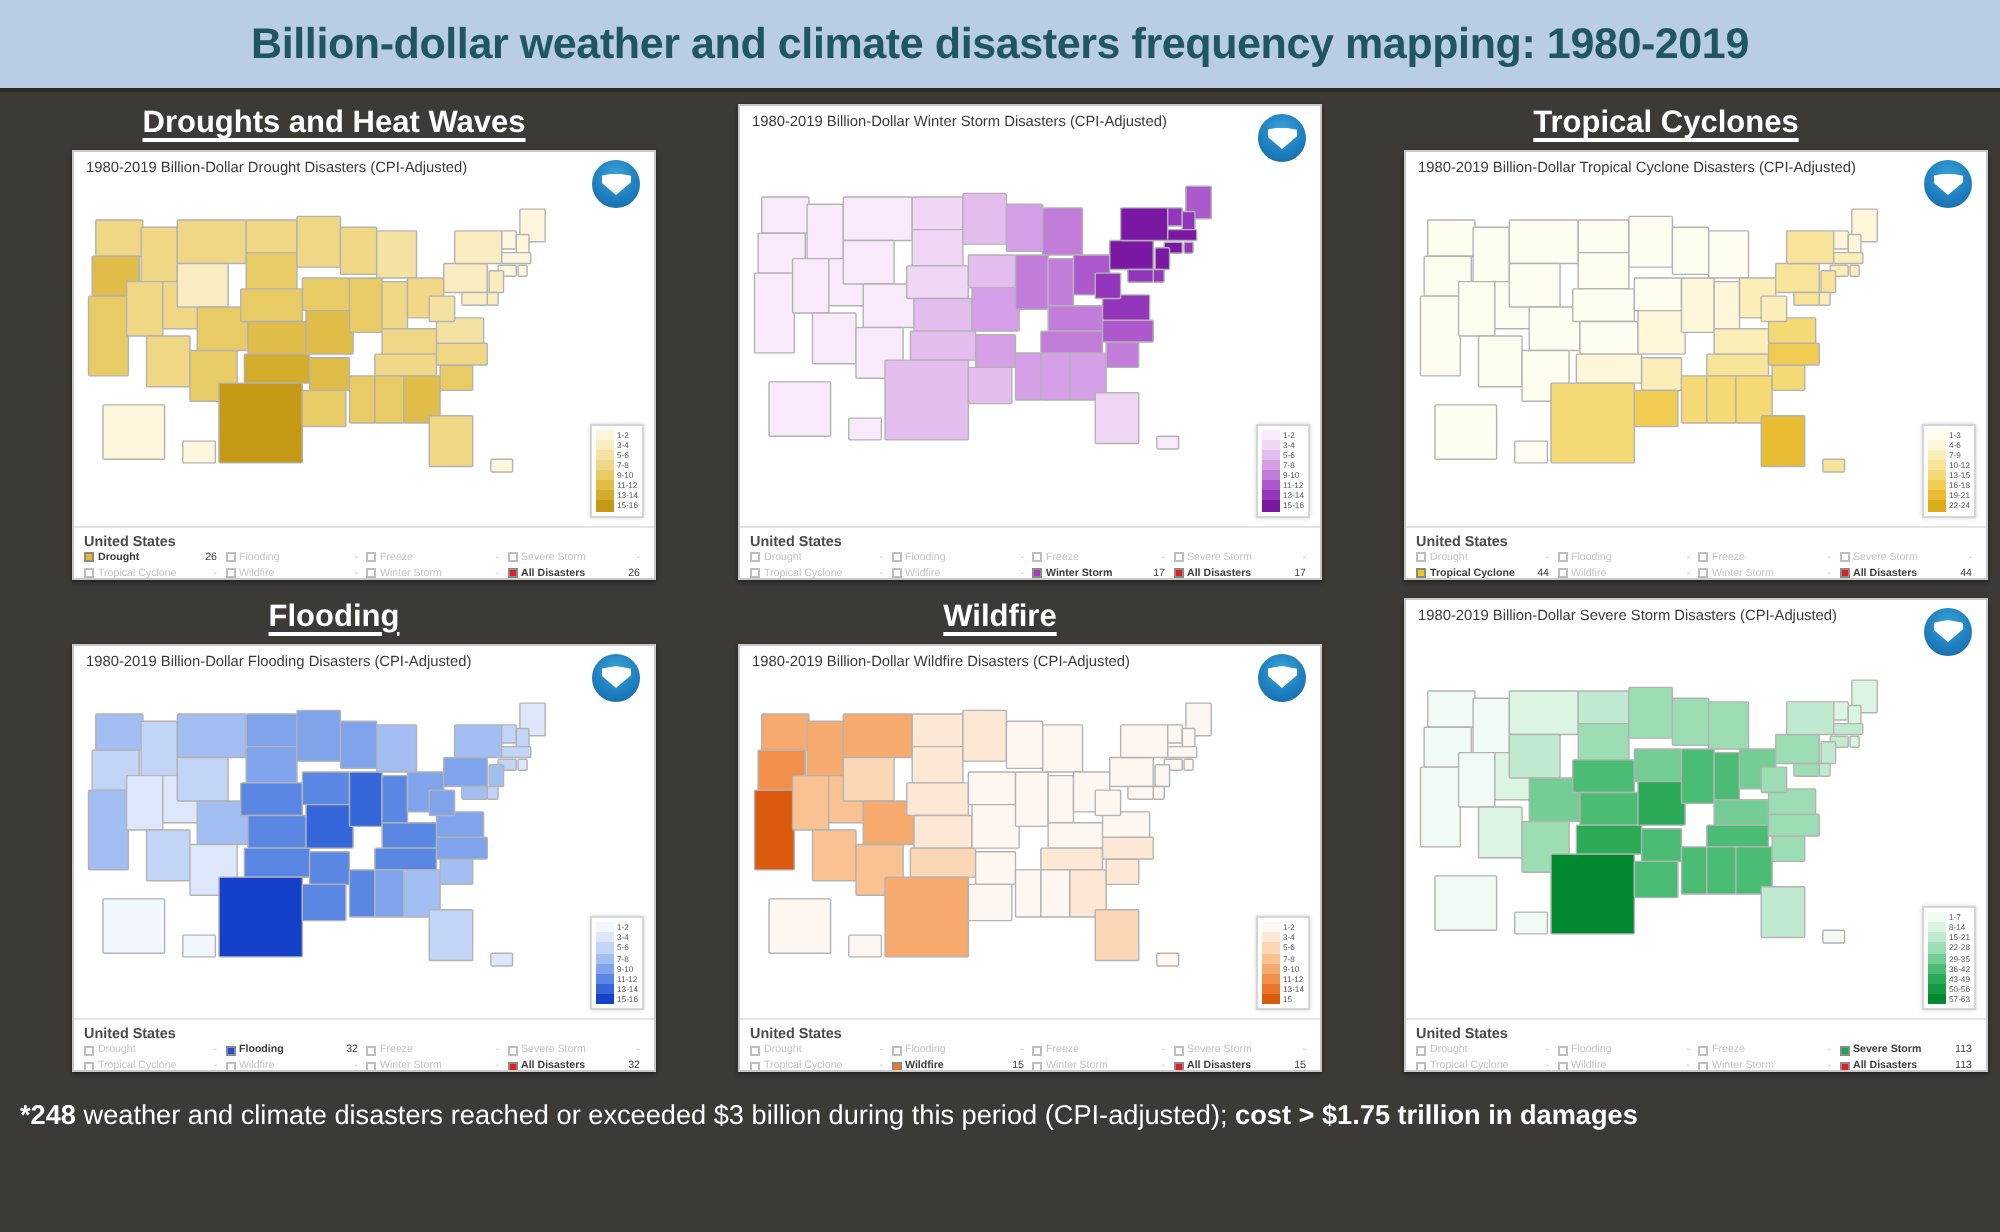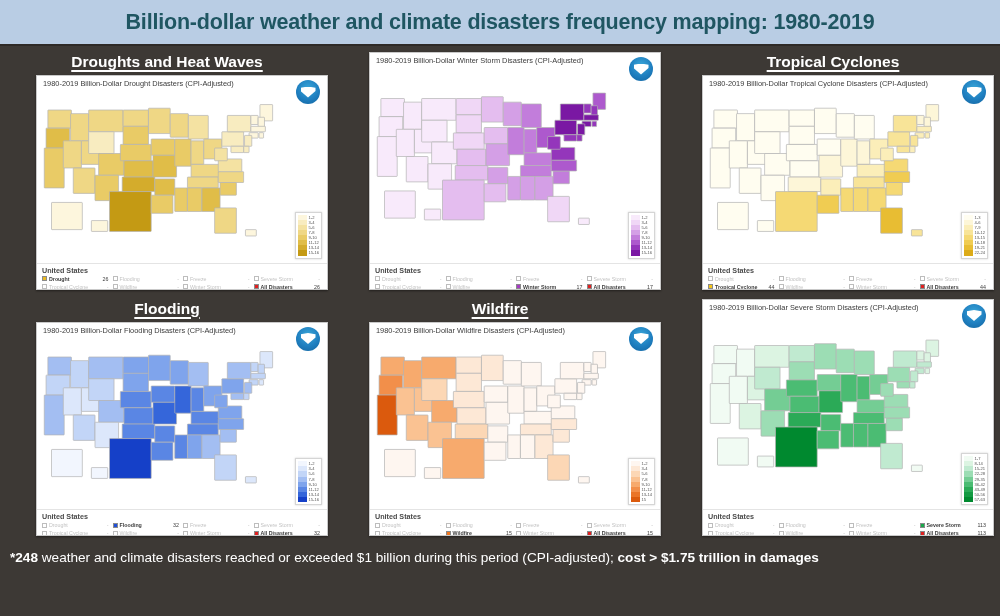--- a/index.html
+++ b/index.html
@@ -950,17 +950,17 @@
               </div>
             </div>
         </div>
       </div>
     </div>
 
   </div>
 
   <div class="footer">
     <div class="foot-main">
-      <span class="ast">*</span><b class="uline">248</b><span> weather and climate disasters reached or exceeded $1 billion during this period (CPI-adjusted); </span><b class="uline">cost &gt; $1.75 trillion in damages</b>
+      <span class="ast">*</span><b class="uline">248</b><span> weather and climate disasters reached or exceeded $3 billion during this period (CPI-adjusted); </span><b class="uline">cost &gt; $1.75 trillion in damages</b>
     </div>
   </div>
 
 </div>
 
 </body></html>

